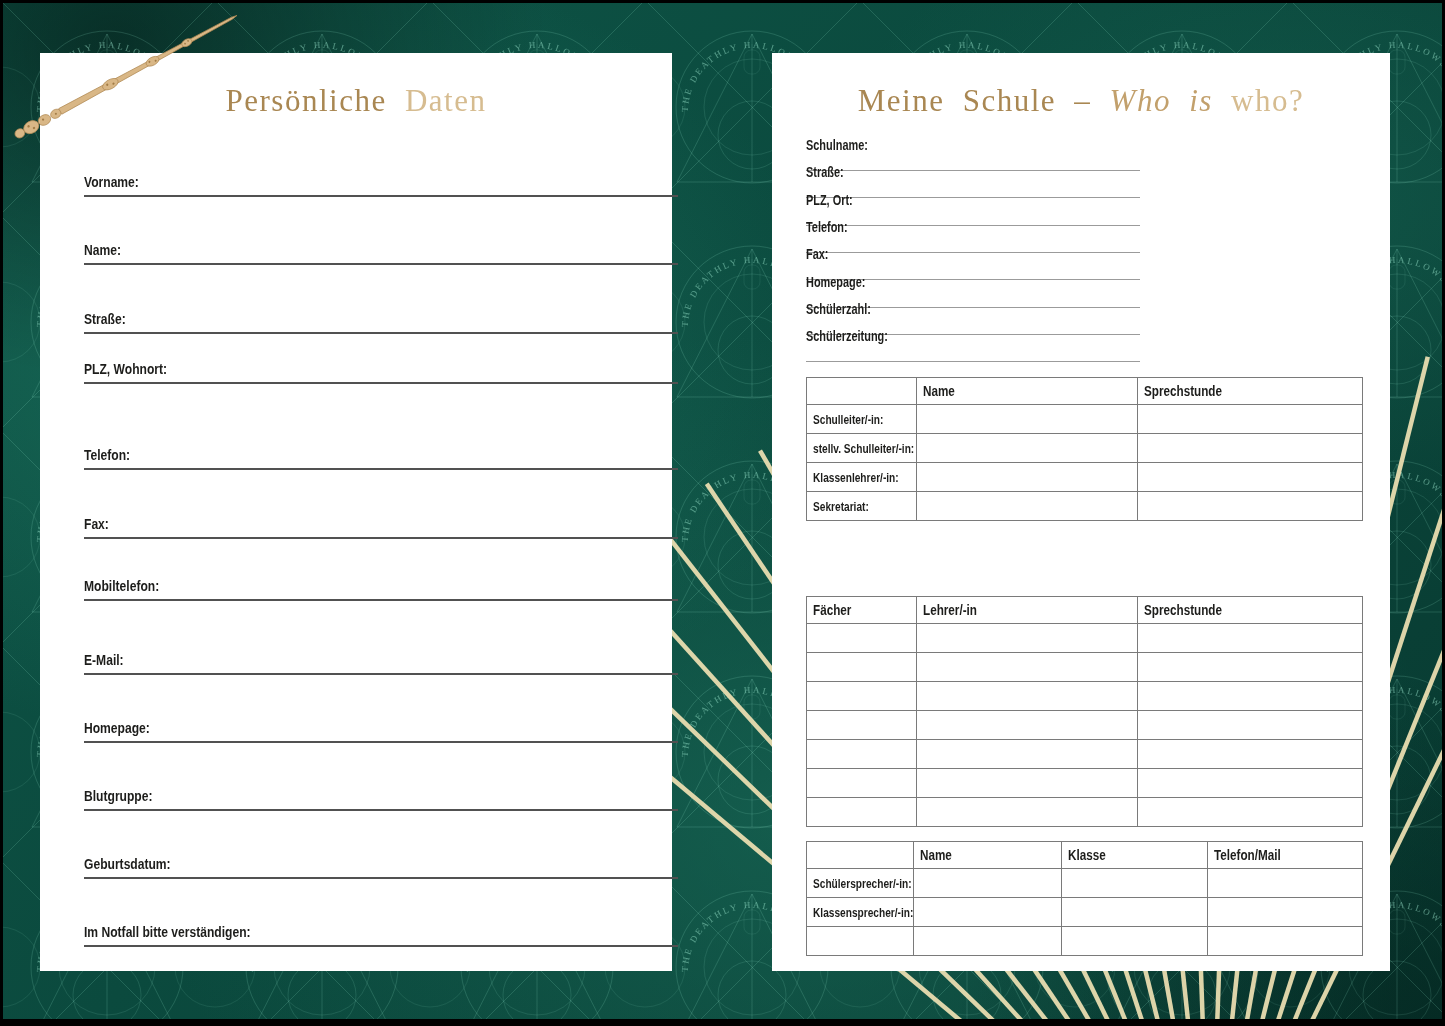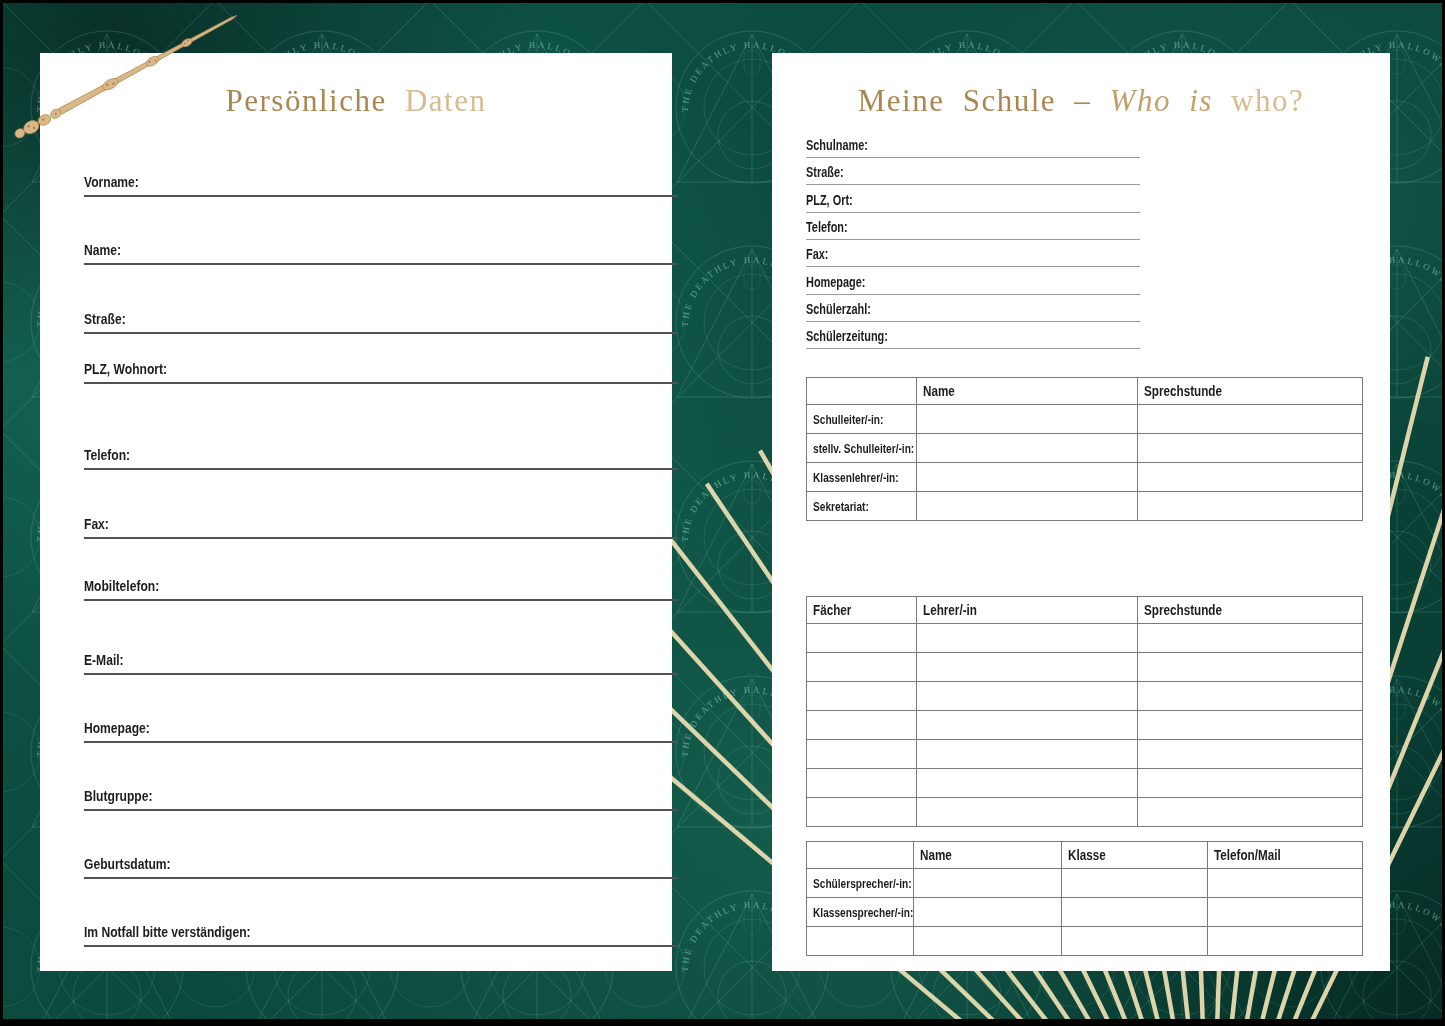--- a/index.html
+++ b/index.html
@@ -26,21 +26,21 @@
   }
   .t-dark{color:#a98752;}
   .t-mid{color:#c2a06c;font-style:italic;}
   .t-light{color:#d6bc90;}
   .cond{display:inline-block;transform:scaleX(0.78);transform-origin:0 50%;
         font-weight:bold;color:#1d1d1b;white-space:nowrap;}
   .lfield{position:absolute;left:44px;width:594px;border-bottom:2px solid #515151;
           padding-bottom:3px;height:20px;}
   .lfield .cond{font-size:15.5px;line-height:20px;vertical-align:bottom;}
   .rfield{position:absolute;left:34px;width:334px;border-bottom:1.5px solid #9b9b9b;
-          padding-bottom:3px;height:18px;}
+          padding-bottom:16px;height:18px;}
   .rfield .cond{font-size:14px;line-height:18px;}
   table{position:absolute;left:34px;border-collapse:collapse;table-layout:fixed;width:556px;}
   th,td{border:1px solid #7a7a7a;padding:2px 6px;text-align:left;vertical-align:middle;
         overflow:hidden;}
   th{height:22px;}
   td{height:24px;}
   th .cond{font-size:15px;}
   td .cond{font-size:13px;}
   .t1{top:324px;} .t2{top:543px;} .t3{top:788px;}
   .wand{position:absolute;left:2px;top:0;z-index:4;}

